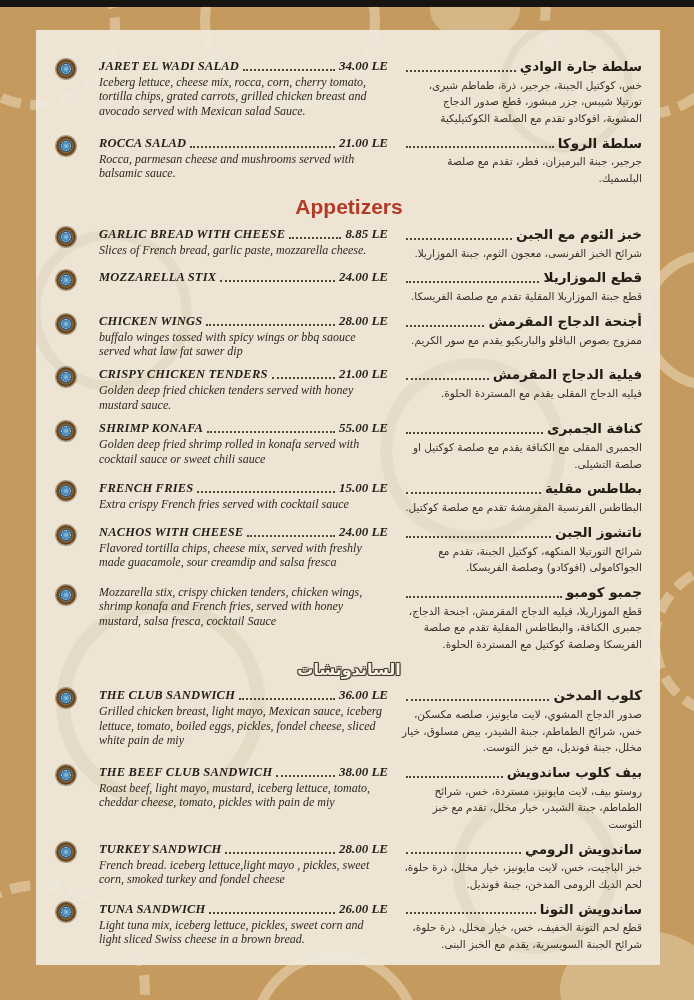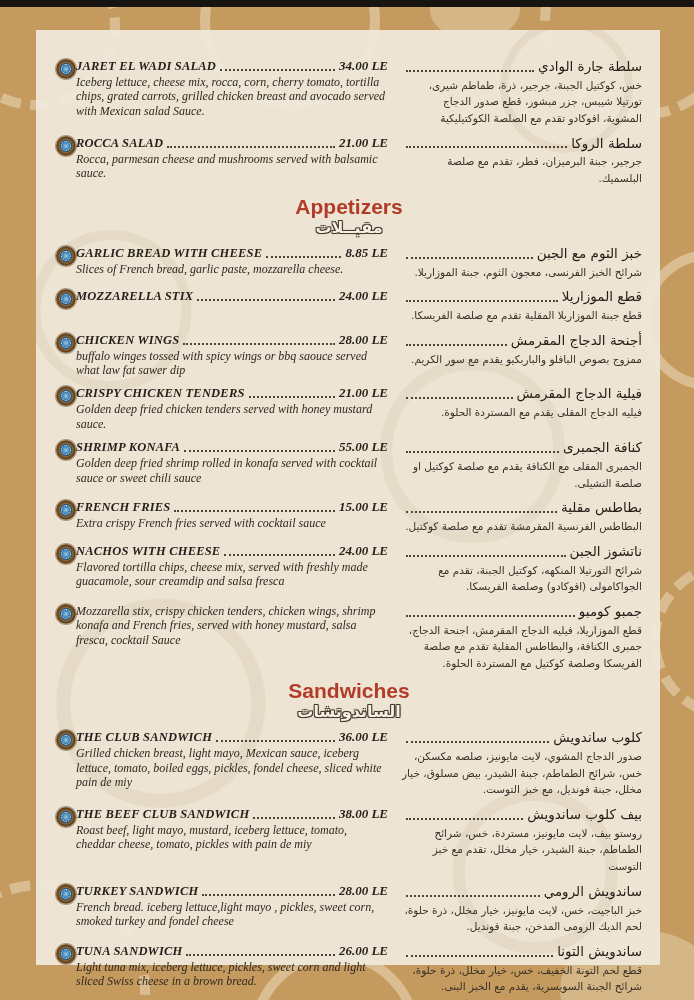--- a/index.html
+++ b/index.html
@@ -15,33 +15,33 @@
         background:rgba(238,231,216,.96);padding:28px 18px 8px 20px;}
   .page::before{content:"";position:absolute;inset:0;pointer-events:none;opacity:.5;
     background-image:
       radial-gradient(circle at 85% 6%, transparent 58px, rgba(177,152,106,.28) 59px 66px, transparent 67px),
       radial-gradient(circle at 12% 30%, transparent 70px, rgba(177,152,106,.25) 71px 80px, transparent 81px),
       radial-gradient(circle at 70% 45%, transparent 80px, rgba(177,152,106,.22) 81px 92px, transparent 93px),
       radial-gradient(circle at 20% 72%, transparent 90px, rgba(177,152,106,.25) 91px 104px, transparent 105px),
       radial-gradient(circle at 80% 90%, transparent 70px, rgba(177,152,106,.25) 71px 82px, transparent 83px);}
   .content{position:relative;}
   .item{display:flex;gap:14px;margin-bottom:8px;}
-  .col-en{flex:0 0 332px;display:flex;gap:0;min-width:0;font-family:Liberation Serif, serif;}
+  .col-en{flex:0 0 332px;display:flex;gap:23px;min-width:0;font-family:Liberation Serif, serif;}
   .col-ar{flex:1;min-width:0;font-family:"DejaVu Sans",sans-serif;}
   .medallion{flex:0 0 20px;width:20px;height:20px;margin-top:1px;border-radius:50%;position:relative;
      background:radial-gradient(circle,#9ecde8 0%,#3f7fae 26%,#27567e 40%,#8a6434 46%,#5e3d1a 62%,#a9854f 78%,#4a2f12 100%);
      box-shadow:0 0 0 1px rgba(60,40,15,.4);}
   .medallion::after{content:"";position:absolute;inset:5px;border-radius:50%;border:1px dotted rgba(255,255,255,.85);}
   .en-body{flex:1;min-width:0;}
   .trow{display:flex;align-items:flex-end;}
   .en-name{font-style:italic;font-weight:700;font-size:12.5px;color:#27211b;letter-spacing:.2px;white-space:nowrap;}
   .dots{flex:1;min-width:8px;border-bottom:2px dotted #4e4336;margin:0 4px 3px 4px;}
   .price{font-style:italic;font-size:13px;color:#27211b;white-space:nowrap;font-weight:600;}
   .en-desc{font-style:italic;font-size:12px;line-height:1.2;color:#2e2820;margin-top:1px;}
-  .ar-name{font-weight:400;font-size:13.5px;color:#241d15;white-space:nowrap;line-height:1.25;}
+  .ar-name{font-weight:700;font-size:13.5px;color:#241d15;white-space:nowrap;line-height:1.25;}
   .ar-desc{font-size:10.5px;line-height:1.58;color:#3a3128;margin-top:2px;}
   .section-header{text-align:center;margin:2px 0 8px 0;}
   .hdr-en{font-family:"Liberation Sans",sans-serif;font-weight:700;font-size:21px;color:#b23b28;line-height:1.1;}
   .hdr-ar{font-family:"DejaVu Sans",sans-serif;font-weight:700;font-size:16px;color:#f7f1e4;letter-spacing:1px;
      text-shadow:-1px -1px 0 #45false,#000;
      text-shadow:-1px -1px 0 #453b2e,1px -1px 0 #453b2e,-1px 1px 0 #453b2e,1px 1px 0 #453b2e,0 0 2px #453b2e;}
 </style>
 </head>
 <body>
 
@@ -98,21 +98,20 @@
           <div class="trow">
             <span class="ar-name">سلطة الروكا</span>
             <span class="dots"></span>
           </div>
           <div class="ar-desc">جرجير، جبنة البرميزان، فطر، تقدم مع صلصة البلسميك.</div>
         </div>
       </div>
 
       <div class="section-header">
         <div class="hdr-en">Appetizers</div>
-        <div class="hdr-ar">مقبــلات</div>
       </div>
 
       <div class="item">
         <div class="col-en">
           <span class="medallion"></span>
           <div class="en-body">
             <div class="trow">
               <span class="en-name">GARLIC BREAD WITH CHEESE</span>
               <span class="dots"></span>
               <span class="price"><span>8.85</span>&nbsp;<span>LE</span></span>
@@ -264,39 +263,38 @@
         <div class="col-ar" dir="rtl">
           <div class="trow">
             <span class="ar-name">جمبو كومبو</span>
             <span class="dots"></span>
           </div>
           <div class="ar-desc">قطع الموزاريلا، فيليه الدجاج المقرمش، اجنحة الدجاج، جمبرى الكنافة، والبطاطس المقلية تقدم مع صلصة الفريسكا وصلصة كوكتيل مع المستردة الحلوة.</div>
         </div>
       </div>
 
       <div class="section-header">
-        <div class="hdr-en">Sandwiches</div>
         <div class="hdr-ar">الساندوتشات</div>
       </div>
 
       <div class="item">
         <div class="col-en">
           <span class="medallion"></span>
           <div class="en-body">
             <div class="trow">
               <span class="en-name">THE CLUB SANDWICH</span>
               <span class="dots"></span>
               <span class="price"><span>36.00</span>&nbsp;<span>LE</span></span>
             </div>
             <div class="en-desc">Grilled chicken breast, light mayo, Mexican sauce, iceberg lettuce, tomato, boiled eggs, pickles, fondel cheese, sliced white pain de miy</div>
           </div>
         </div>
         <div class="col-ar" dir="rtl">
           <div class="trow">
-            <span class="ar-name">كلوب ساندويش</span>
+            <span class="ar-name">كلوب المدخن</span>
             <span class="dots"></span>
           </div>
           <div class="ar-desc">صدور الدجاج المشوي، لايت مايونيز، صلصه مكسكن، خس، شرائح الطماطم، جبنة الشيدر، بيض مسلوق، خيار مخلل، جبنة فونديل، مع خبز التوست.</div>
         </div>
       </div>
 
       <div class="item">
         <div class="col-en">
           <span class="medallion"></span>
           <div class="en-body">

